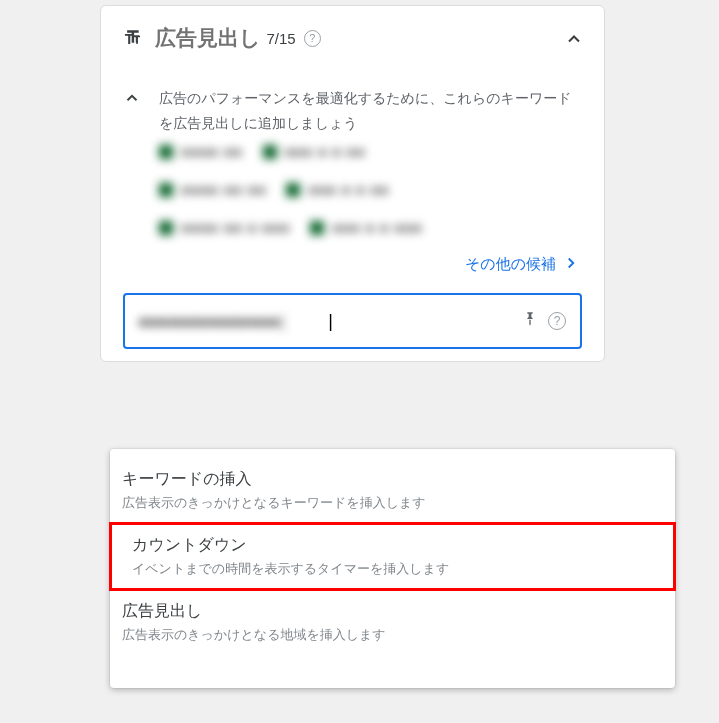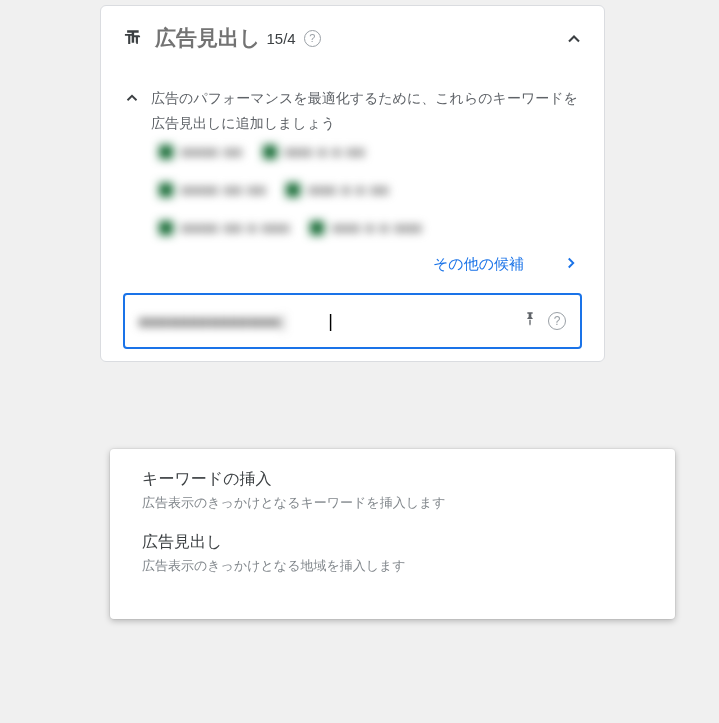--- a/index.html
+++ b/index.html
@@ -28,69 +28,69 @@
       justify-content: space-between;
     }
     .panel-title-wrap { display: flex; align-items: center; }
     .tt-icon { width: 22px; height: 22px; margin-right: 10px; color:#3c4043; }
     .panel-title { font-size: 21px; color:#737373; font-weight: 700; }
     .panel-count { font-size: 15px; color:#3c4043; margin-left: 6px; }
     .help-circle { width:17px; height:17px; border:1.5px solid #9aa0a6; border-radius:50%; display:inline-flex; align-items:center; justify-content:center; font-size:11px; color:#9aa0a6; margin-left:8px; }
     .chevron { width: 18px; height: 18px; color:#3c4043; }
 
     .suggest-block { padding: 0 22px 12px 22px; }
-    .suggest-row { display:flex; align-items:flex-start; padding-top: 18px; }
+    .suggest-row { display:flex; align-items:flex-start; padding-top: 18px; gap: 8px; }
     .suggest-chevron { margin-top: 3px; margin-right: 10px; color:#3c4043; }
     .suggest-text { font-size: 14px; color:#5f6368; line-height: 1.8; }
 
     .keyword-grid { padding: 8px 0 0 36px; }
     .kw-row { display:flex; flex-wrap:wrap; gap: 20px; margin-bottom: 22px; }
     .kw-chip { display:flex; align-items:center; filter: blur(5px); }
     .kw-plus { width:14px; height:14px; background:#0d652d; margin-right:8px; }
     .kw-text { color:#6b6b6b; font-size:14px; letter-spacing:1px; }
 
     .more-link-row { text-align: right; padding-right: 2px; margin-top: -4px; margin-bottom: 18px; }
-    .more-link { color:#1a73e8; font-size:15px; display:inline-flex; align-items:center;gap:32px; }
+    .more-link { color:#1a73e8; font-size:15px; display:inline-flex; align-items:center; }
     .more-link .chevr { margin-left:6px; }
 
     .input-wrap { margin: 0 0 0 0; border:2px solid #1a73e8; border-radius:4px; height:56px; display:flex; align-items:center; padding: 0 14px 0 14px; position:relative; }
     .input-blur { filter: blur(5px); color:#4a4a4a; font-size:15px; letter-spacing:1px; flex:1; }
     .pin-icon { color:#5f6368; margin-right: 10px; }
     .input-help { width:18px; height:18px; border:1.5px solid #9aa0a6; border-radius:50%; display:inline-flex; align-items:center; justify-content:center; font-size:12px; color:#9aa0a6; }
 
     .dropdown {
       position: absolute;
       left: 110px;
       top: 449px;
       width: 565px;
       background: #fff;
       border-radius: 4px;
       box-shadow: 0 2px 6px rgba(0,0,0,0.25), 0 0 0 1px rgba(0,0,0,0.04);
       padding: 10px 0 14px 0;
     }
-    .dd-item { padding: 10px 32px; }
+    .dd-item { padding: 10px 12px; }
     .dd-title { font-size: 16px; color:#3c4043; margin-bottom: 4px; }
     .dd-desc { font-size: 13px; color:#80868b; }
     .dd-highlight { border: 3px solid #ff0000; margin: 0 -1px; padding: 10px 20px; }
   </style>
 </head>
 <body>
 
 <div class="panel">
   <div class="panel-header">
     <div class="panel-title-wrap">
       <span class="tt-icon">
         <svg viewBox="0 0 24 24" width="22" height="22" fill="currentColor">
             <path d="M5 4v3h5.5v12h3V7H19V4H5zm8 6v2h2.5v7h2.5v-7H20v-2h-7z" transform="scale(0.9)"></path>
             <text x="2" y="18" font-size="16" font-weight="bold" fill="currentColor">T</text>
             <text x="12" y="18" font-size="11" font-weight="bold" fill="currentColor">T</text>
           </svg>
       </span>
       <span class="panel-title">広告見出し</span>
-      <span class="panel-count">15/4</span>
+      <span class="panel-count">7/15</span>
       <span class="help-circle">?</span>
     </div>
     <span class="chevron">
       <svg viewBox="0 0 24 24" width="20" height="20" fill="none" stroke="currentColor" stroke-width="2.5">
           <polyline points="6 15 12 9 18 15"></polyline>
         </svg>
     </span>
   </div>
 
   <div class="suggest-block">
@@ -159,19 +159,23 @@
       <span class="input-help">?</span>
     </div>
   </div>
 </div>
 
 <div class="dropdown">
   <div class="dd-item">
     <div class="dd-title">キーワードの挿入</div>
     <div class="dd-desc">広告表示のきっかけとなるキーワードを挿入します</div>
   </div>
+  <div class="dd-item dd-highlight">
+    <div class="dd-title">カウントダウン</div>
+    <div class="dd-desc">イベントまでの時間を表示するタイマーを挿入します</div>
+  </div>
   <div class="dd-item">
     <div class="dd-title">広告見出し</div>
     <div class="dd-desc">広告表示のきっかけとなる地域を挿入します</div>
   </div>
   <div class="dd-item">
   </div>
 </div>
 
 </body></html>

